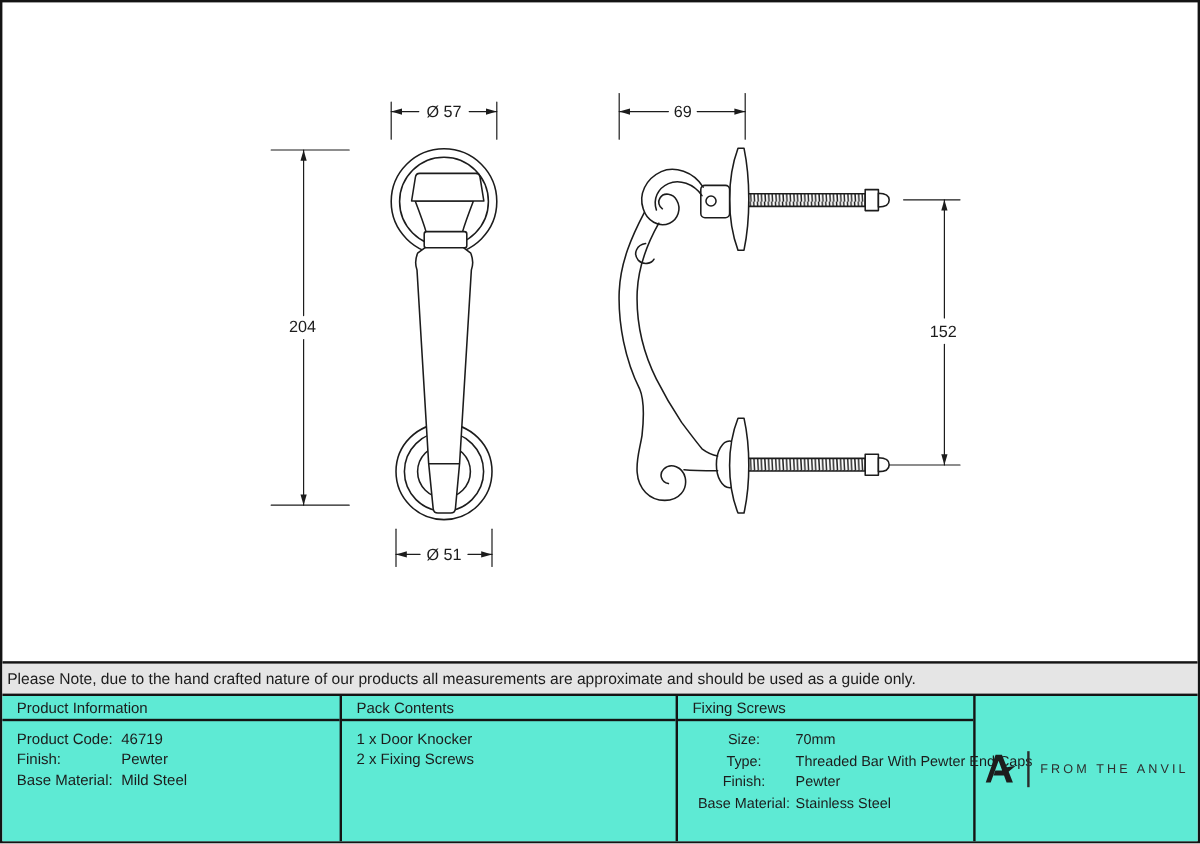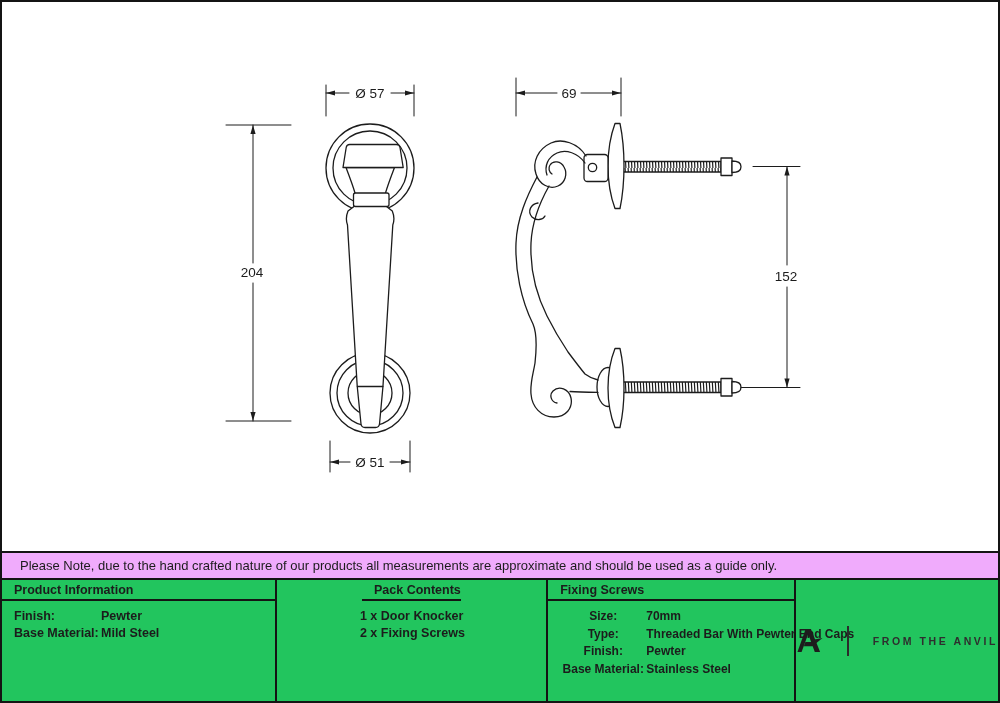--- a/index.html
+++ b/index.html
@@ -3,28 +3,28 @@
 <meta charset="utf-8">
 <style>
   html,body{margin:0;padding:0;background:#ffffff;}
   body{width:1000px;height:703px;position:relative;font-family:"Liberation Sans",sans-serif;color:#1c1c1c;}
   #frame{position:absolute;inset:0;border:2px solid #141414;box-sizing:border-box;}
   svg text{font-family:"Liberation Sans",sans-serif;}
   .dim{font-size:13.5px;fill:#1c1c1c;text-anchor:middle;}
   
   .note-band{position:absolute;left:2px;right:2px;top:551px;height:29px;box-sizing:border-box;
     border-top:2px solid #141414;border-bottom:2px solid #141414;display:flex;align-items:center;
-    padding-left:18px;font-size:13px;background:#f0abfc;}
+    padding-left:4px;font-size:13px;background:#e5e5e5;}
   
-  .info-table{position:absolute;left:2px;right:2px;top:580px;bottom:2px;display:flex;background:#22c55e;font-weight:bold;}
+  .info-table{position:absolute;left:2px;right:2px;top:580px;bottom:2px;display:flex;background:#5eead4;}
   .col{box-sizing:border-box;border-right:2px solid #141414;display:flex;flex-direction:column;}
   .col.product{width:283px;}
-  .col.pack{width:280px;align-items:center;}
+  .col.pack{width:280px;}
   .col.fixing{width:248px;}
-  .col.logo{flex:1;border-right:none;align-items:center;justify-content:center;flex-direction:row;gap:24px;}
+  .col.logo{flex:1;border-right:none;align-items:center;justify-content:center;flex-direction:row;gap:9px;}
   .col-header{height:19px;border-bottom:2px solid #141414;display:flex;align-items:center;
     padding-left:12px;font-size:12.5px;flex:none;}
   .col-body{padding:7px 10px 0 12px;font-size:12.5px;line-height:17.2px;white-space:nowrap;}
   .kv{display:flex;}
   .kv .k{width:87px;flex:none;}
   .fixing .col-body{font-size:12px;line-height:17.6px;text-align:center;}
   .fixing .kv .k{width:86px;}
   .logo-bar{width:1.5px;height:30px;background:#2b2b2b;}
   .logo-text{font-size:10.5px;letter-spacing:2.6px;color:#2e2e2e;white-space:nowrap;}
 </style>
@@ -158,20 +158,24 @@
 <div class="note-band">
   <span>Please Note, due to the hand crafted nature of our products all measurements are approximate and should be used as a guide only.</span>
 </div>
 
 <div class="info-table">
 
   <div class="col product">
     <div class="col-header">Product Information</div>
     <div class="col-body">
       <div class="kv">
+        <span class="k">Product Code:</span>
+        <span class="v">46719</span>
+      </div>
+      <div class="kv">
         <span class="k">Finish:</span>
         <span class="v">Pewter</span>
       </div>
       <div class="kv">
         <span class="k">Base Material:</span>
         <span class="v">Mild Steel</span>
       </div>
     </div>
   </div>
 

